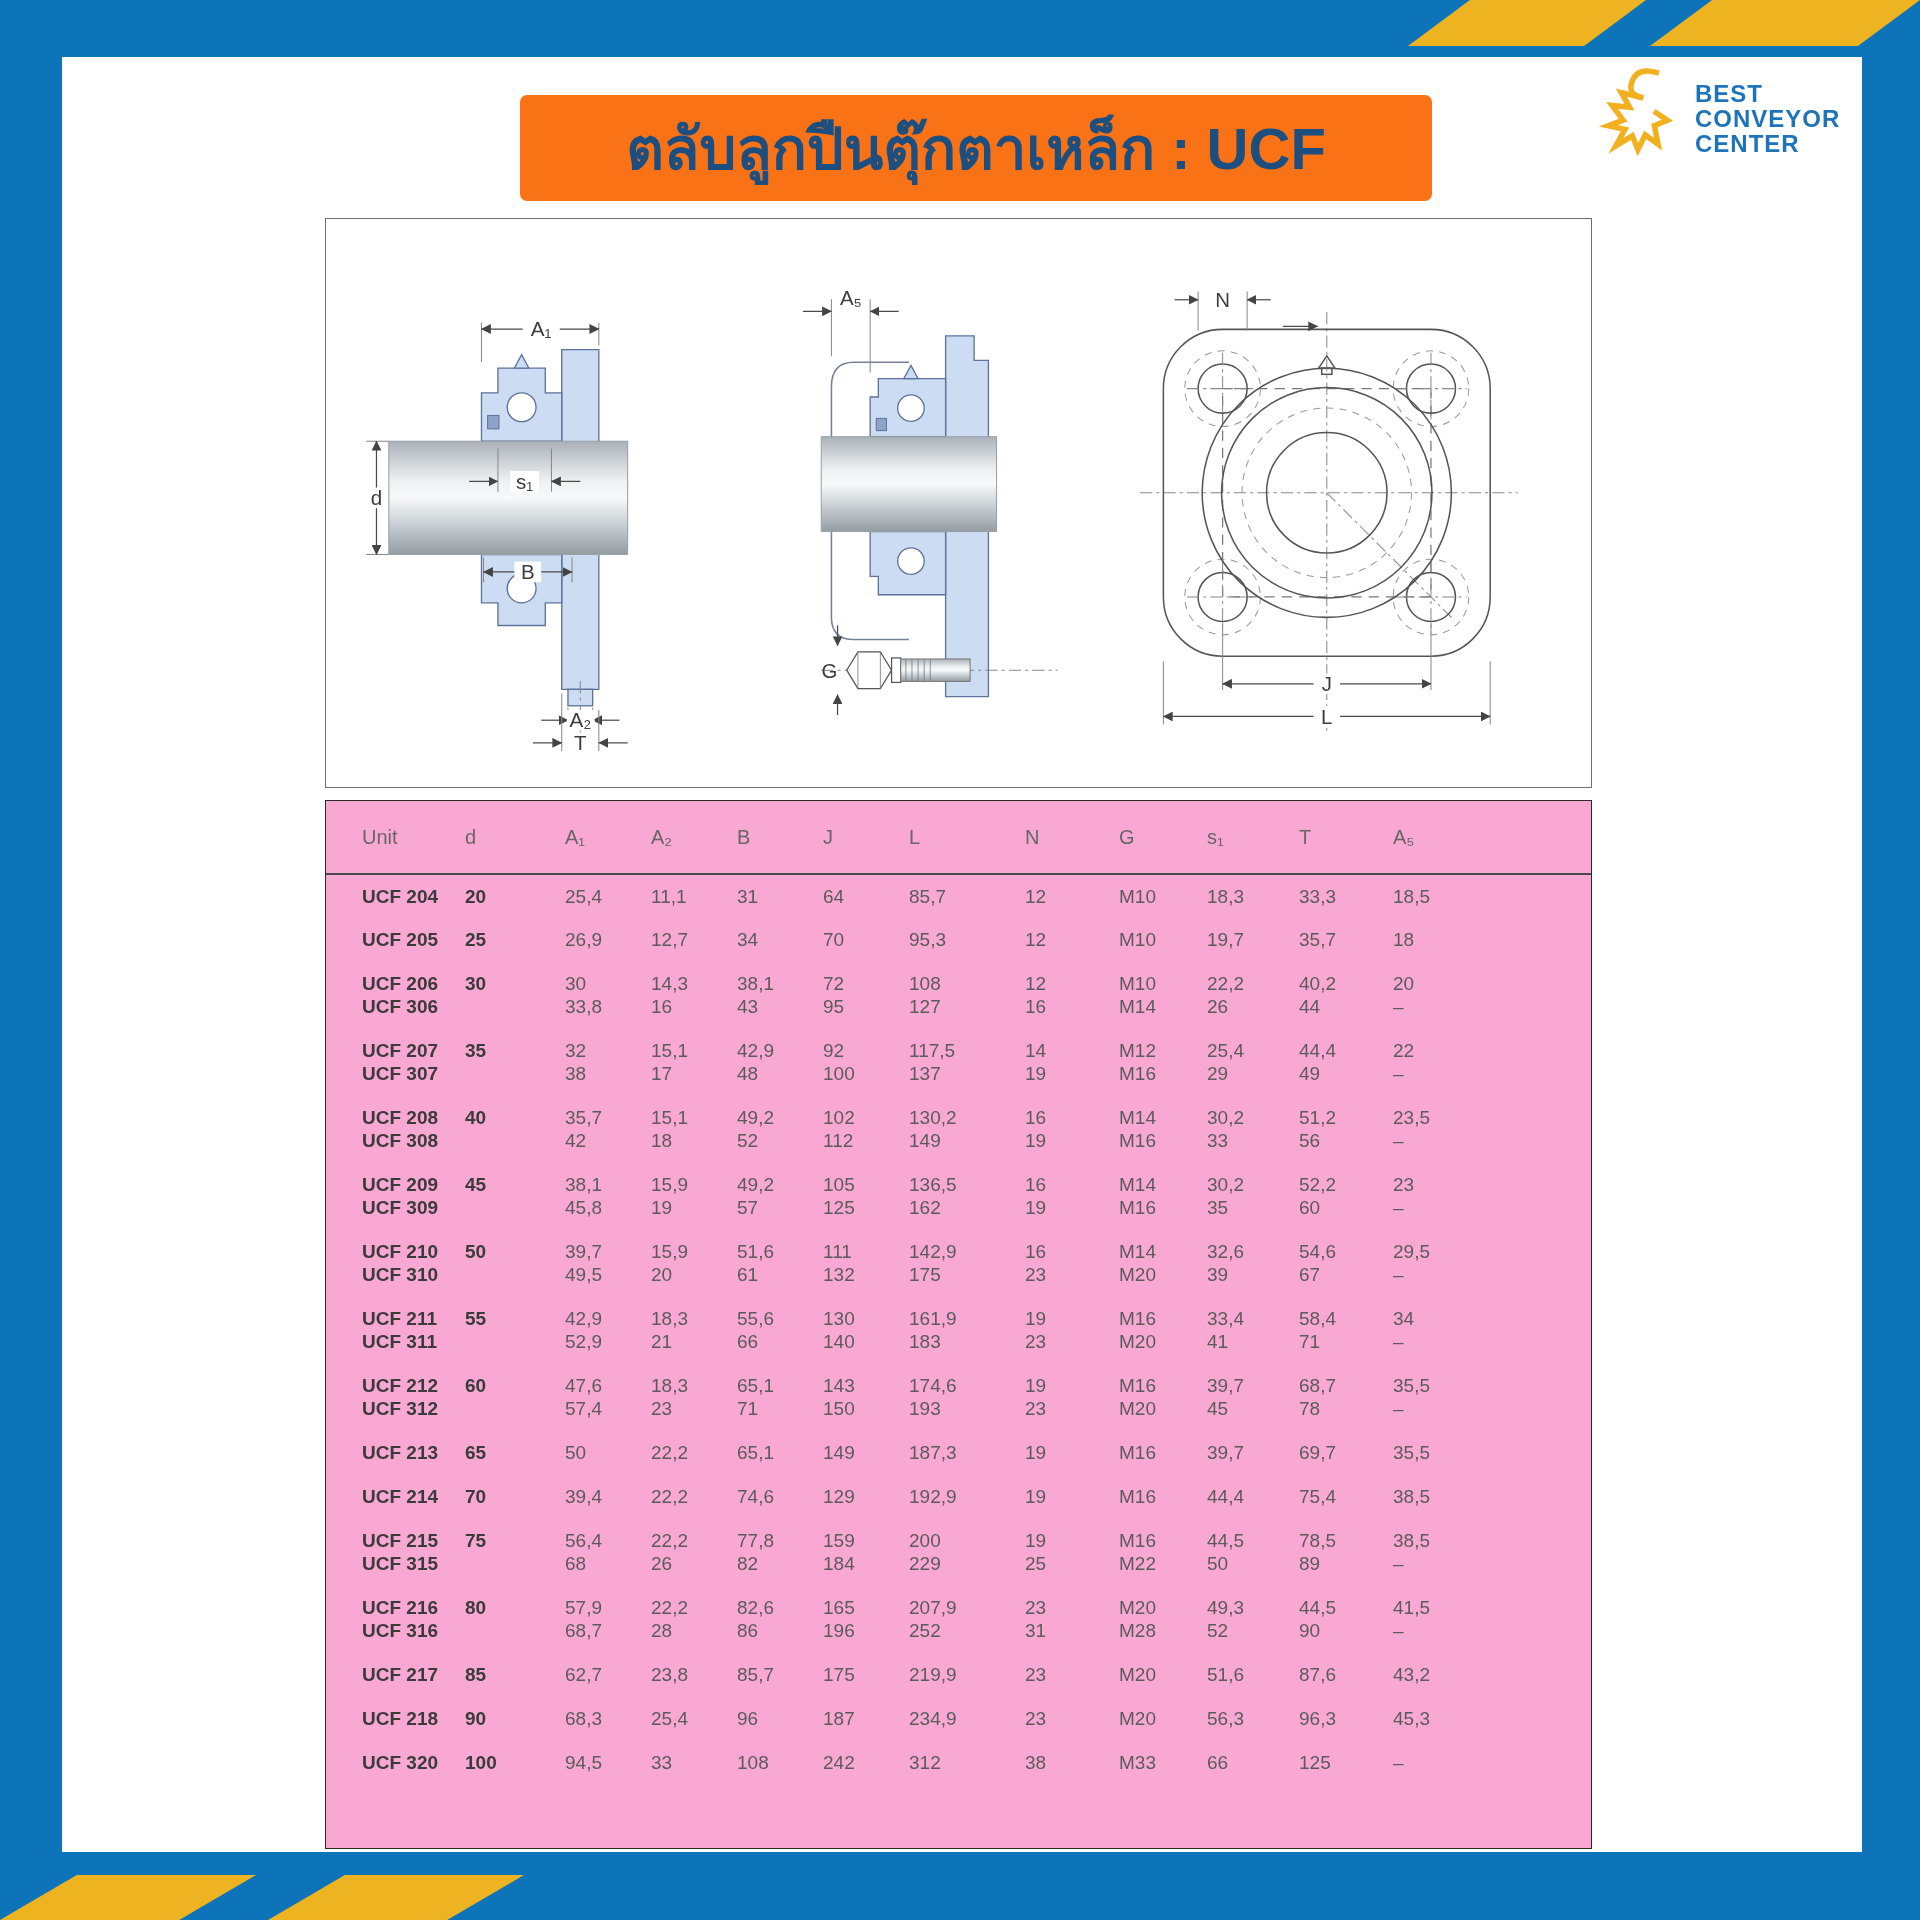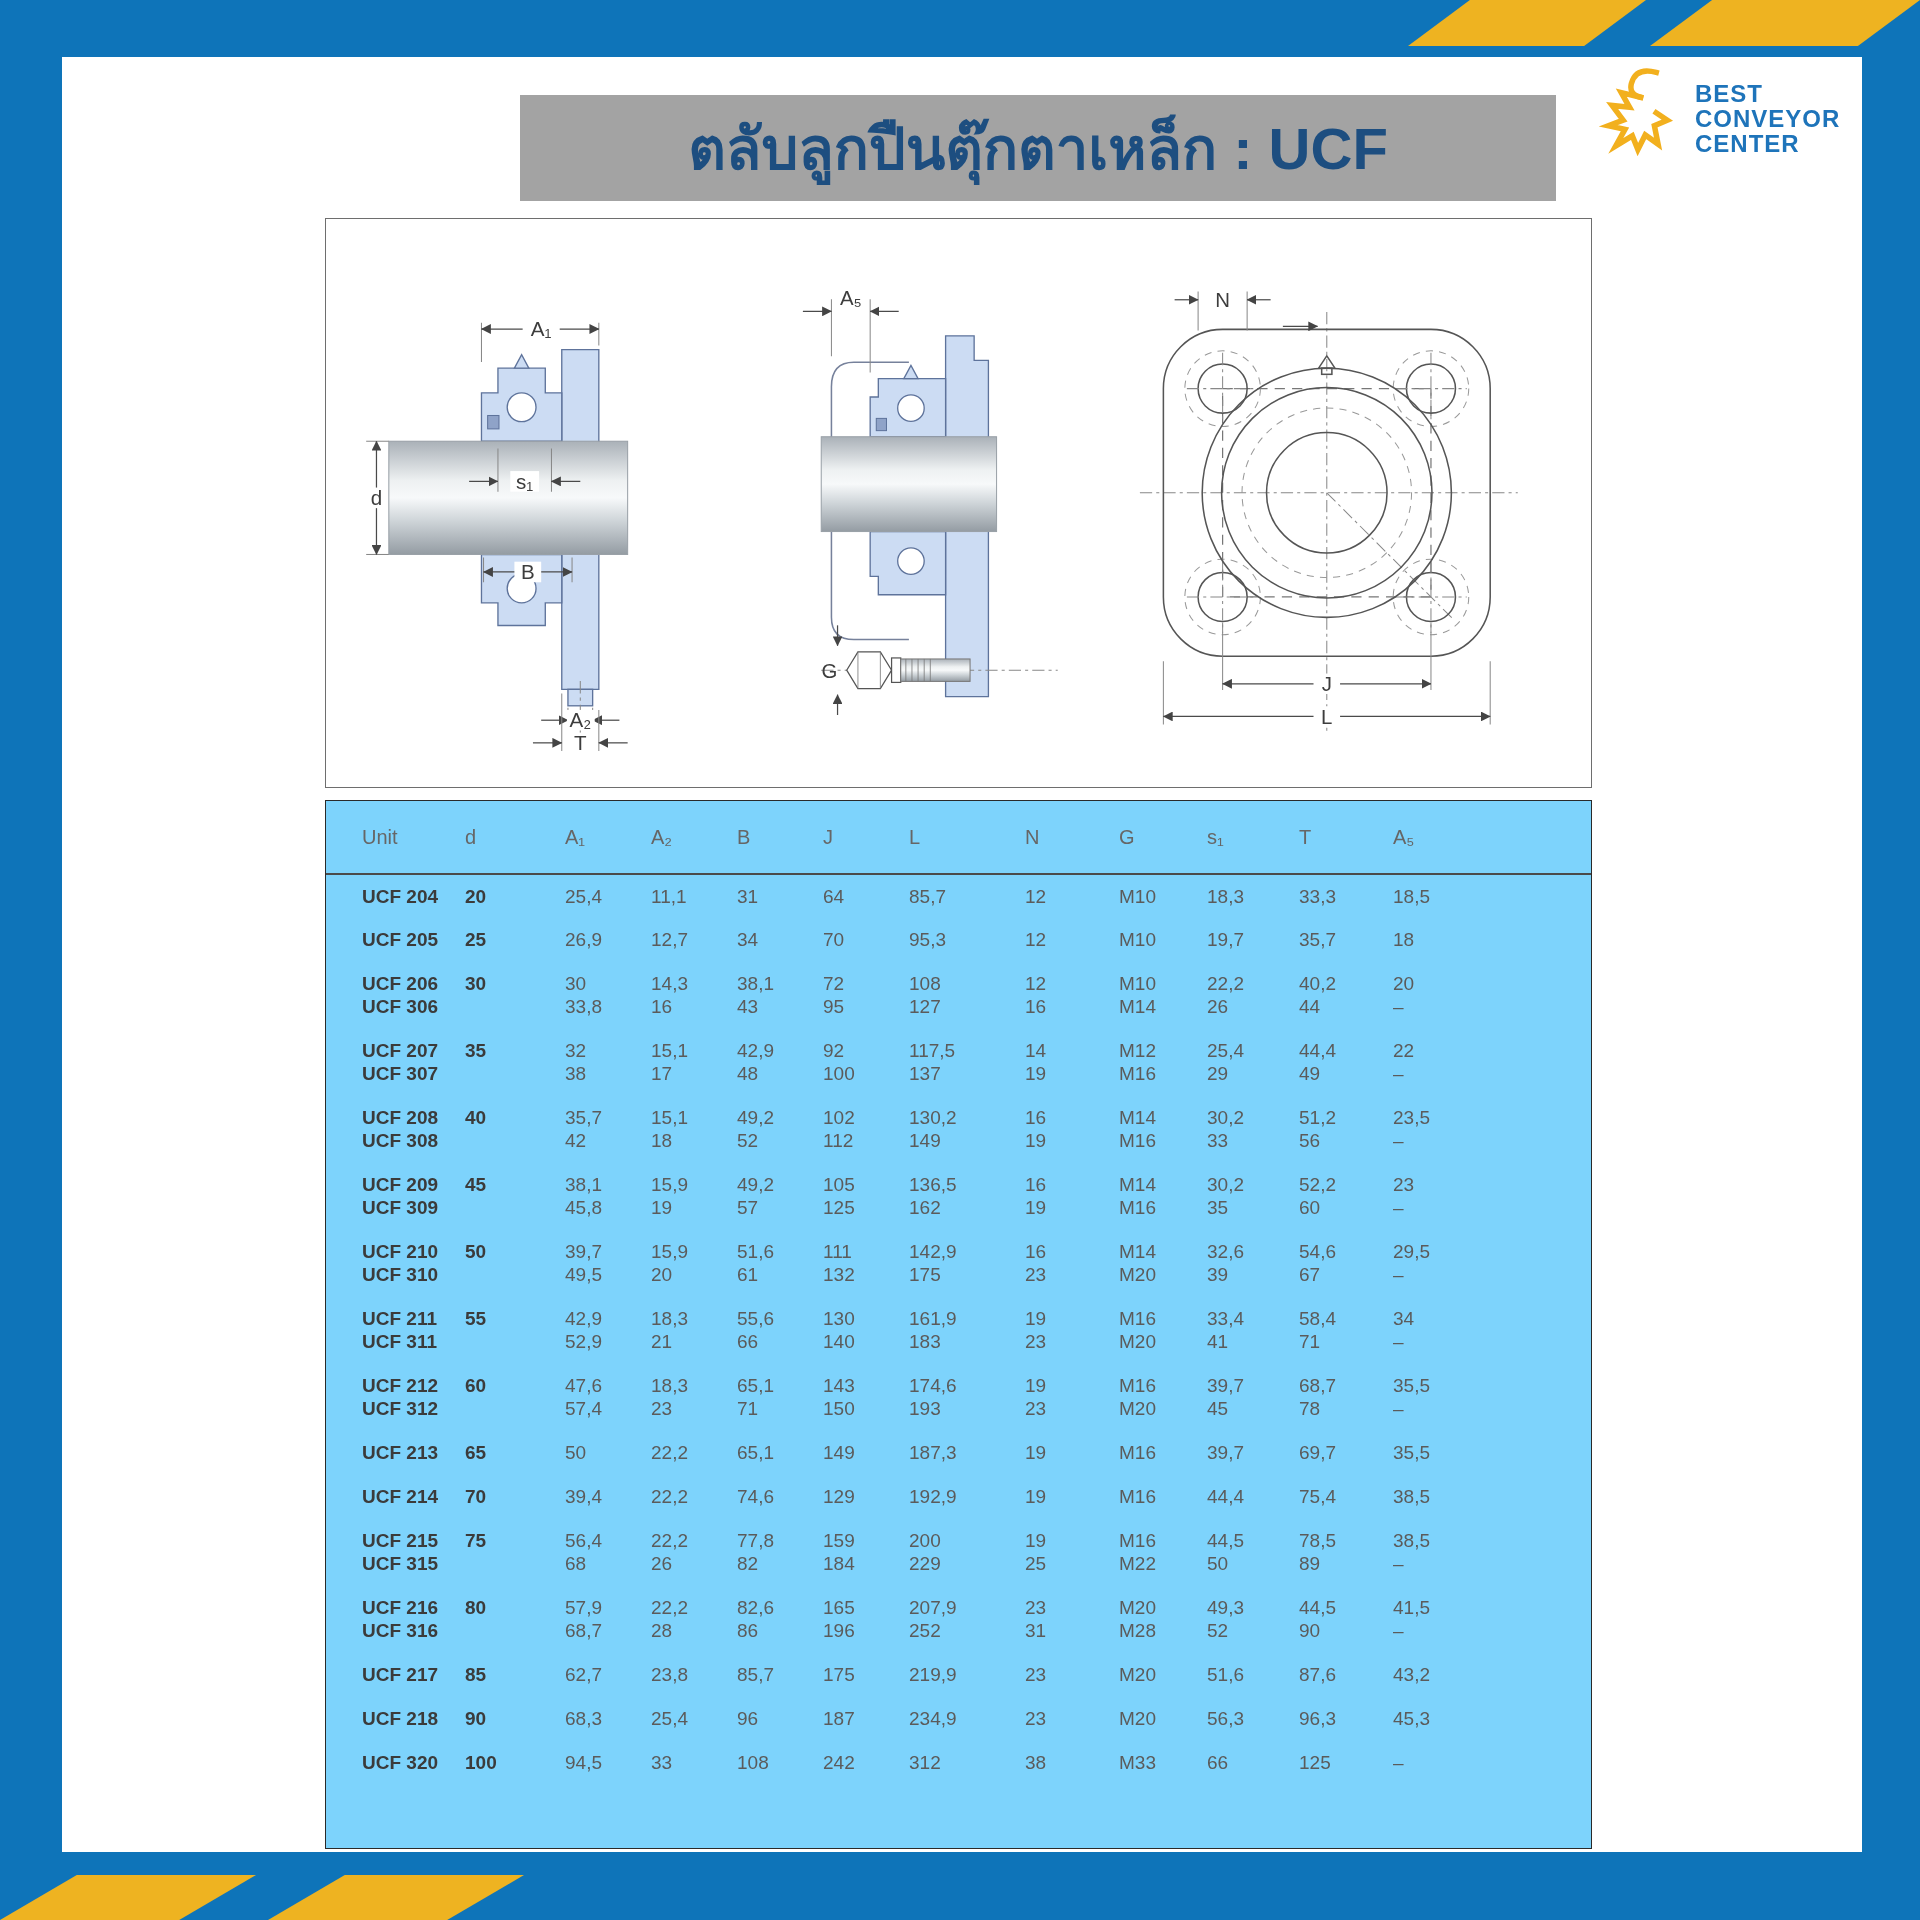--- a/index.html
+++ b/index.html
@@ -7,37 +7,37 @@
     width:1920px;height:1920px;position:relative;overflow:hidden;
     background:#0e74b9;
     font-family:"Liberation Sans","DejaVu Sans",sans-serif;
   }
   .stripe{position:absolute;background:#eeb321;}
   #panel{
     position:absolute;left:62px;top:57px;width:1800px;height:1795px;
     background:#ffffff;
   }
   #banner{
-    position:absolute;left:458px;top:38px;width:1036px;height:106px;
-    background:#a3a3a3;display:flex;align-items:center;justify-content:center;
+    position:absolute;left:458px;top:38px;width:912px;height:106px;
+    background:#f97316;display:flex;align-items:center;justify-content:center;border-radius:7px;
   }
   #banner .t{
     color:#1d4e80;font-size:58px;font-weight:bold;white-space:nowrap;
   }
   #logo{position:absolute;left:1528px;top:8px;display:flex;align-items:flex-start;}
   #logo .txt{margin-left:13px;padding-top:16px;color:#1e74ba;font-weight:bold;
     font-size:24px;line-height:25px;letter-spacing:1px;}
   #drawbox{
     position:absolute;left:263px;top:161px;width:1267px;height:570px;
     border:1px solid #6e6e6e;display:flex;align-items:center;justify-content:space-between;
     padding:0 34px;box-sizing:border-box;background:#fff;
   }
   #tablebox{
     position:absolute;left:263px;top:743px;width:1267px;height:1049px;
-    border:1.5px solid #2a2a2a;box-sizing:border-box;background:#7dd3fc;overflow:hidden;
+    border:1.5px solid #2a2a2a;box-sizing:border-box;background:#f9a8d4;overflow:hidden;
   }
   table{width:100%;border-collapse:collapse;table-layout:fixed;}
   th{height:70px;font-weight:normal;color:#666;font-size:20px;text-align:left;
      border-bottom:2px solid #4a4a4a;vertical-align:middle;}
   tr.units td{height:50px;color:#555;font-size:19px;border-bottom:2px solid #4a4a4a;vertical-align:middle;}
   tbody td{vertical-align:top;padding-top:10px;font-size:19px;color:#5b5b5b;line-height:23px;}
   tbody tr.single{height:44px;}
   tbody tr.double{height:67px;}
   td.model,td.dval{color:#3b3b3b;font-weight:bold;}
   th:first-child,td:first-child{padding-left:36px;}

